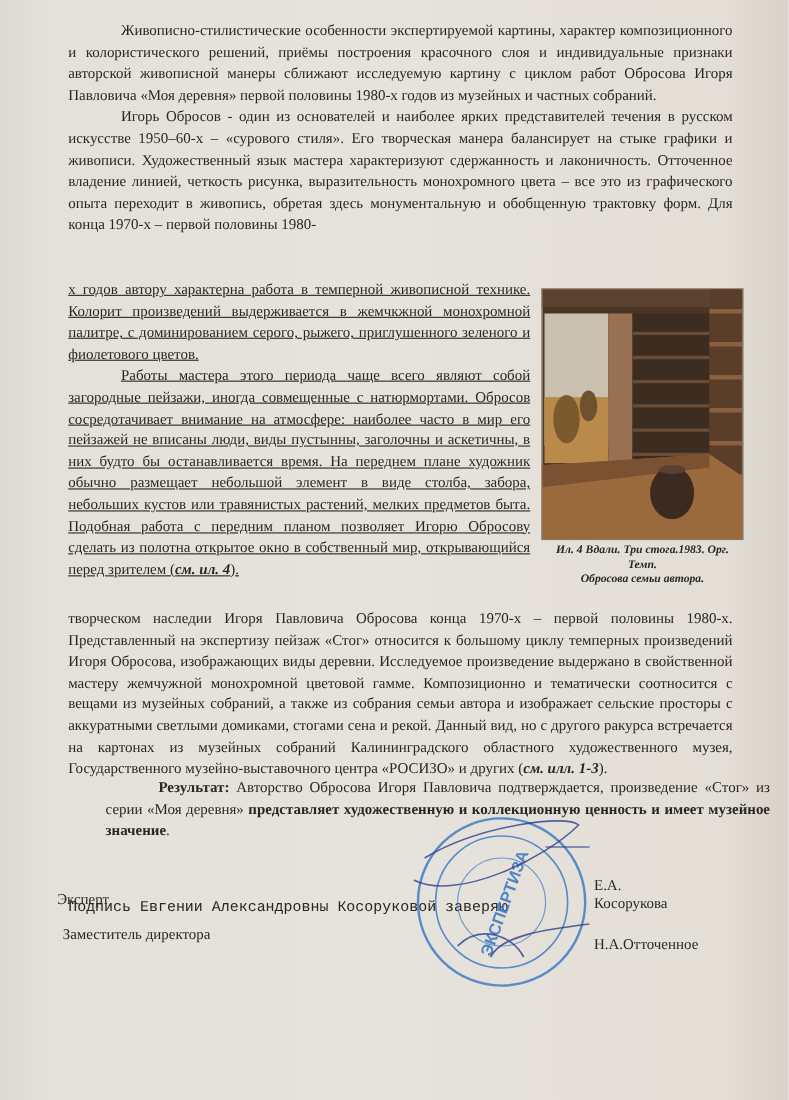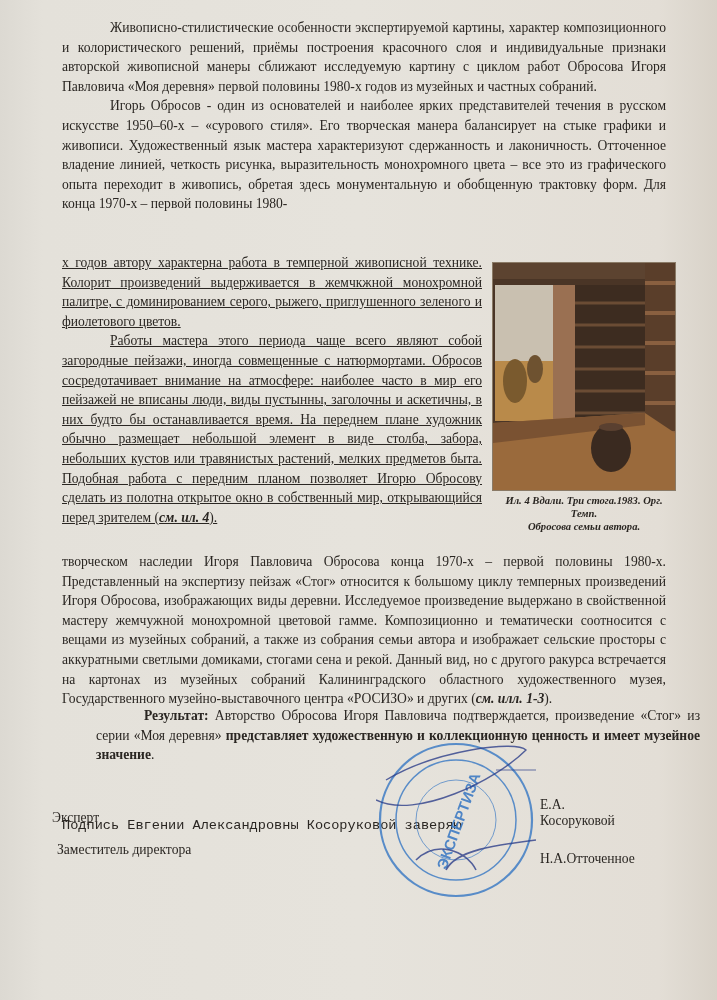--- a/index.html
+++ b/index.html
@@ -96,21 +96,21 @@
     <p class="para noindent"><span>творческом наследии Игоря Павловича Обросова конца 1970-х – первой половины 1980-х. Представленный на экспертизу пейзаж «Стог» относится к большому циклу темперных произведений Игоря Обросова, изображающих виды деревни. Исследуемое произведение выдержано в свойственной мастеру жемчужной монохромной цветовой гамме. Композиционно и тематически соотносится с вещами из музейных собраний, а также из собрания семьи автора и изображает сельские просторы с аккуратными светлыми домиками, стогами сена и рекой. Данный вид, но с другого ракурса встречается на картонах из музейных собраний Калининградского областного художественного музея, Государственного музейно-выставочного центра «РОСИЗО» и других (</span><i><b>см. илл. 1-3</b></i><span>).</span></p>
   </div>
 
   <div class="result-block">
     <p class="para"><b class="strong">Результат:</b><span> Авторство Обросова Игоря Павловича подтверждается, произведение «Стог» из серии «Моя деревня» </span><b class="strong">представляет художественную и коллекционную ценность и имеет музейное значение</b><span>.</span></p>
   </div>
 
   <div class="sig-line" style="left:52px; top:790px;margin-top:20px;">Эксперт</div>
   <div class="sig-line" style="left:62px; top:818px;font-family:Liberation Mono, monospace;">Подпись Евгении Александровны Косоруковой заверяю</div>
   <div class="sig-line" style="left:57px; top:842px;">Заместитель директора</div>
-  <div class="sig-line" style="left:540px; top:797px;">Е.А. Косоруковой</div>
+  <div class="sig-line" style="left:540px; top:797px;">Е.А. Косорукова</div>
   <div class="sig-line" style="left:540px; top:851px;">Н.А.Отточенное</div>
 
   <svg class="stamp" viewBox="0 0 160 160">
     <circle cx="80" cy="80" r="76" fill="none" stroke="#3f7cc4" stroke-width="2.2" opacity="0.85"></circle>
     <circle cx="80" cy="80" r="60" fill="none" stroke="#3f7cc4" stroke-width="1.5" opacity="0.85"></circle>
     <circle cx="80" cy="80" r="40" fill="none" stroke="#3f7cc4" stroke-width="1" opacity="0.7"></circle>
     <text x="80" y="88" text-anchor="middle" font-family="Liberation Sans, sans-serif" font-weight="bold" font-size="15" fill="#3f7cc4" transform="rotate(-70 80 80)" opacity="0.9">ЭКСПЕРТИЗА</text>
     <path d="M10 40 C 60 10, 140 0, 150 10 C 120 40, 40 80, 0 60" fill="none" stroke="#2d3f8a" stroke-width="1.4" opacity="0.8"></path>
     <path d="M40 120 C 60 100, 90 110, 100 130 M70 130 C 80 110, 120 105, 160 100" fill="none" stroke="#2d3f8a" stroke-width="1.6" opacity="0.8"></path>
     <line x1="120" y1="30" x2="165" y2="30" stroke="#2d3f8a" stroke-width="1.2" opacity="0.7"></line>

